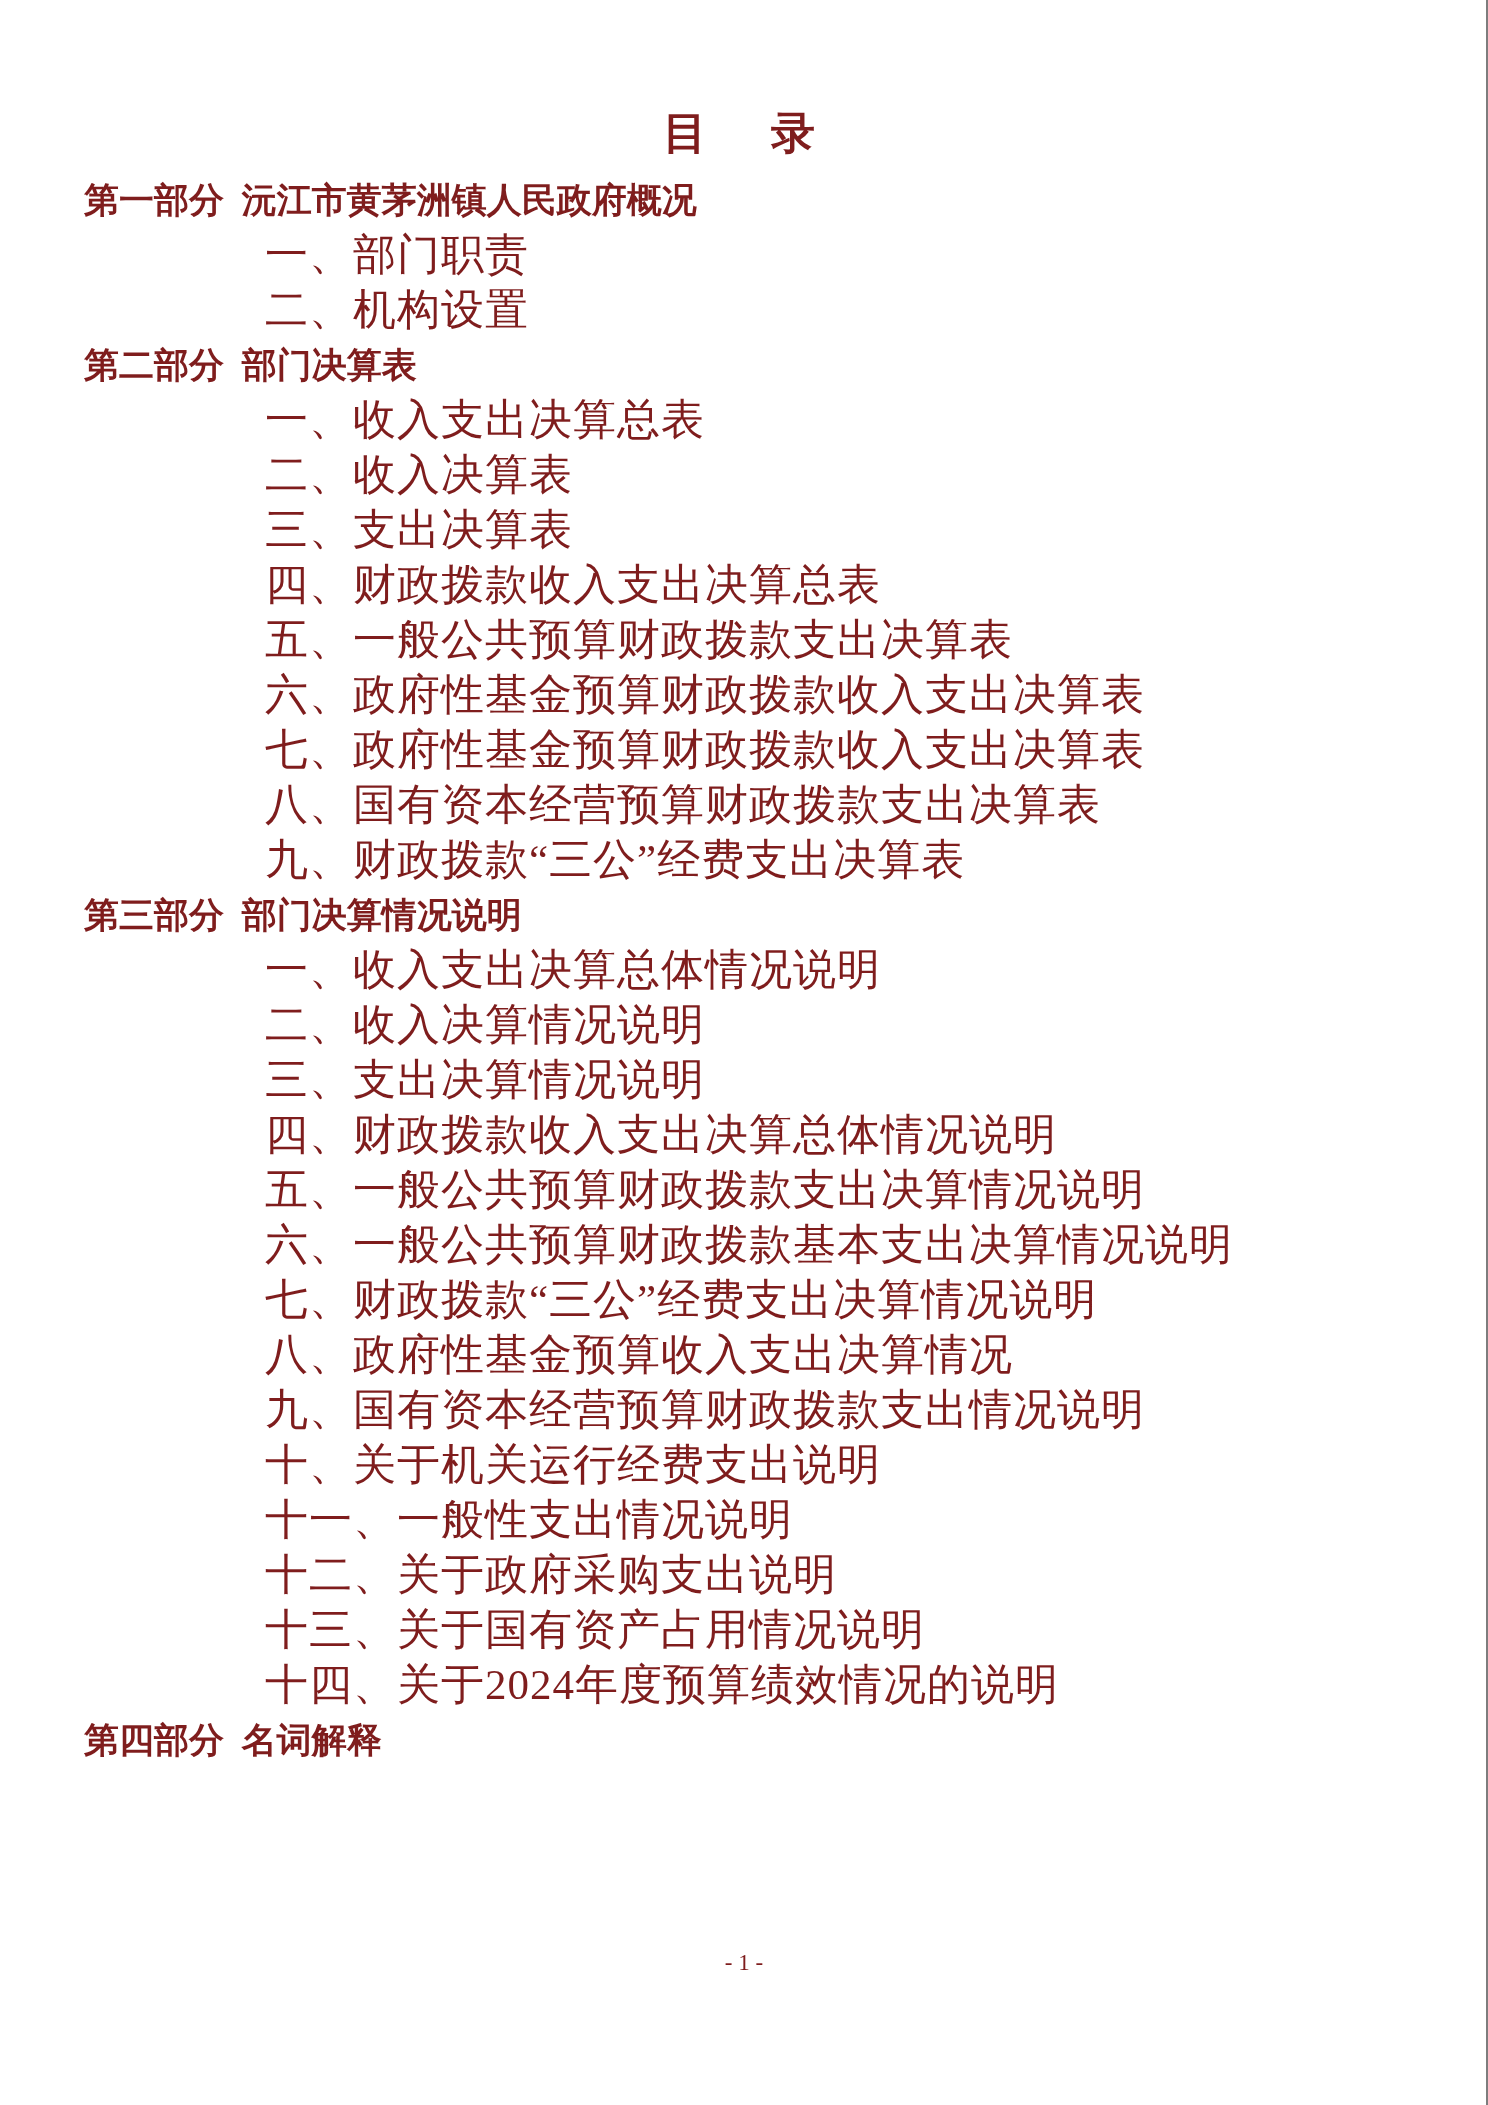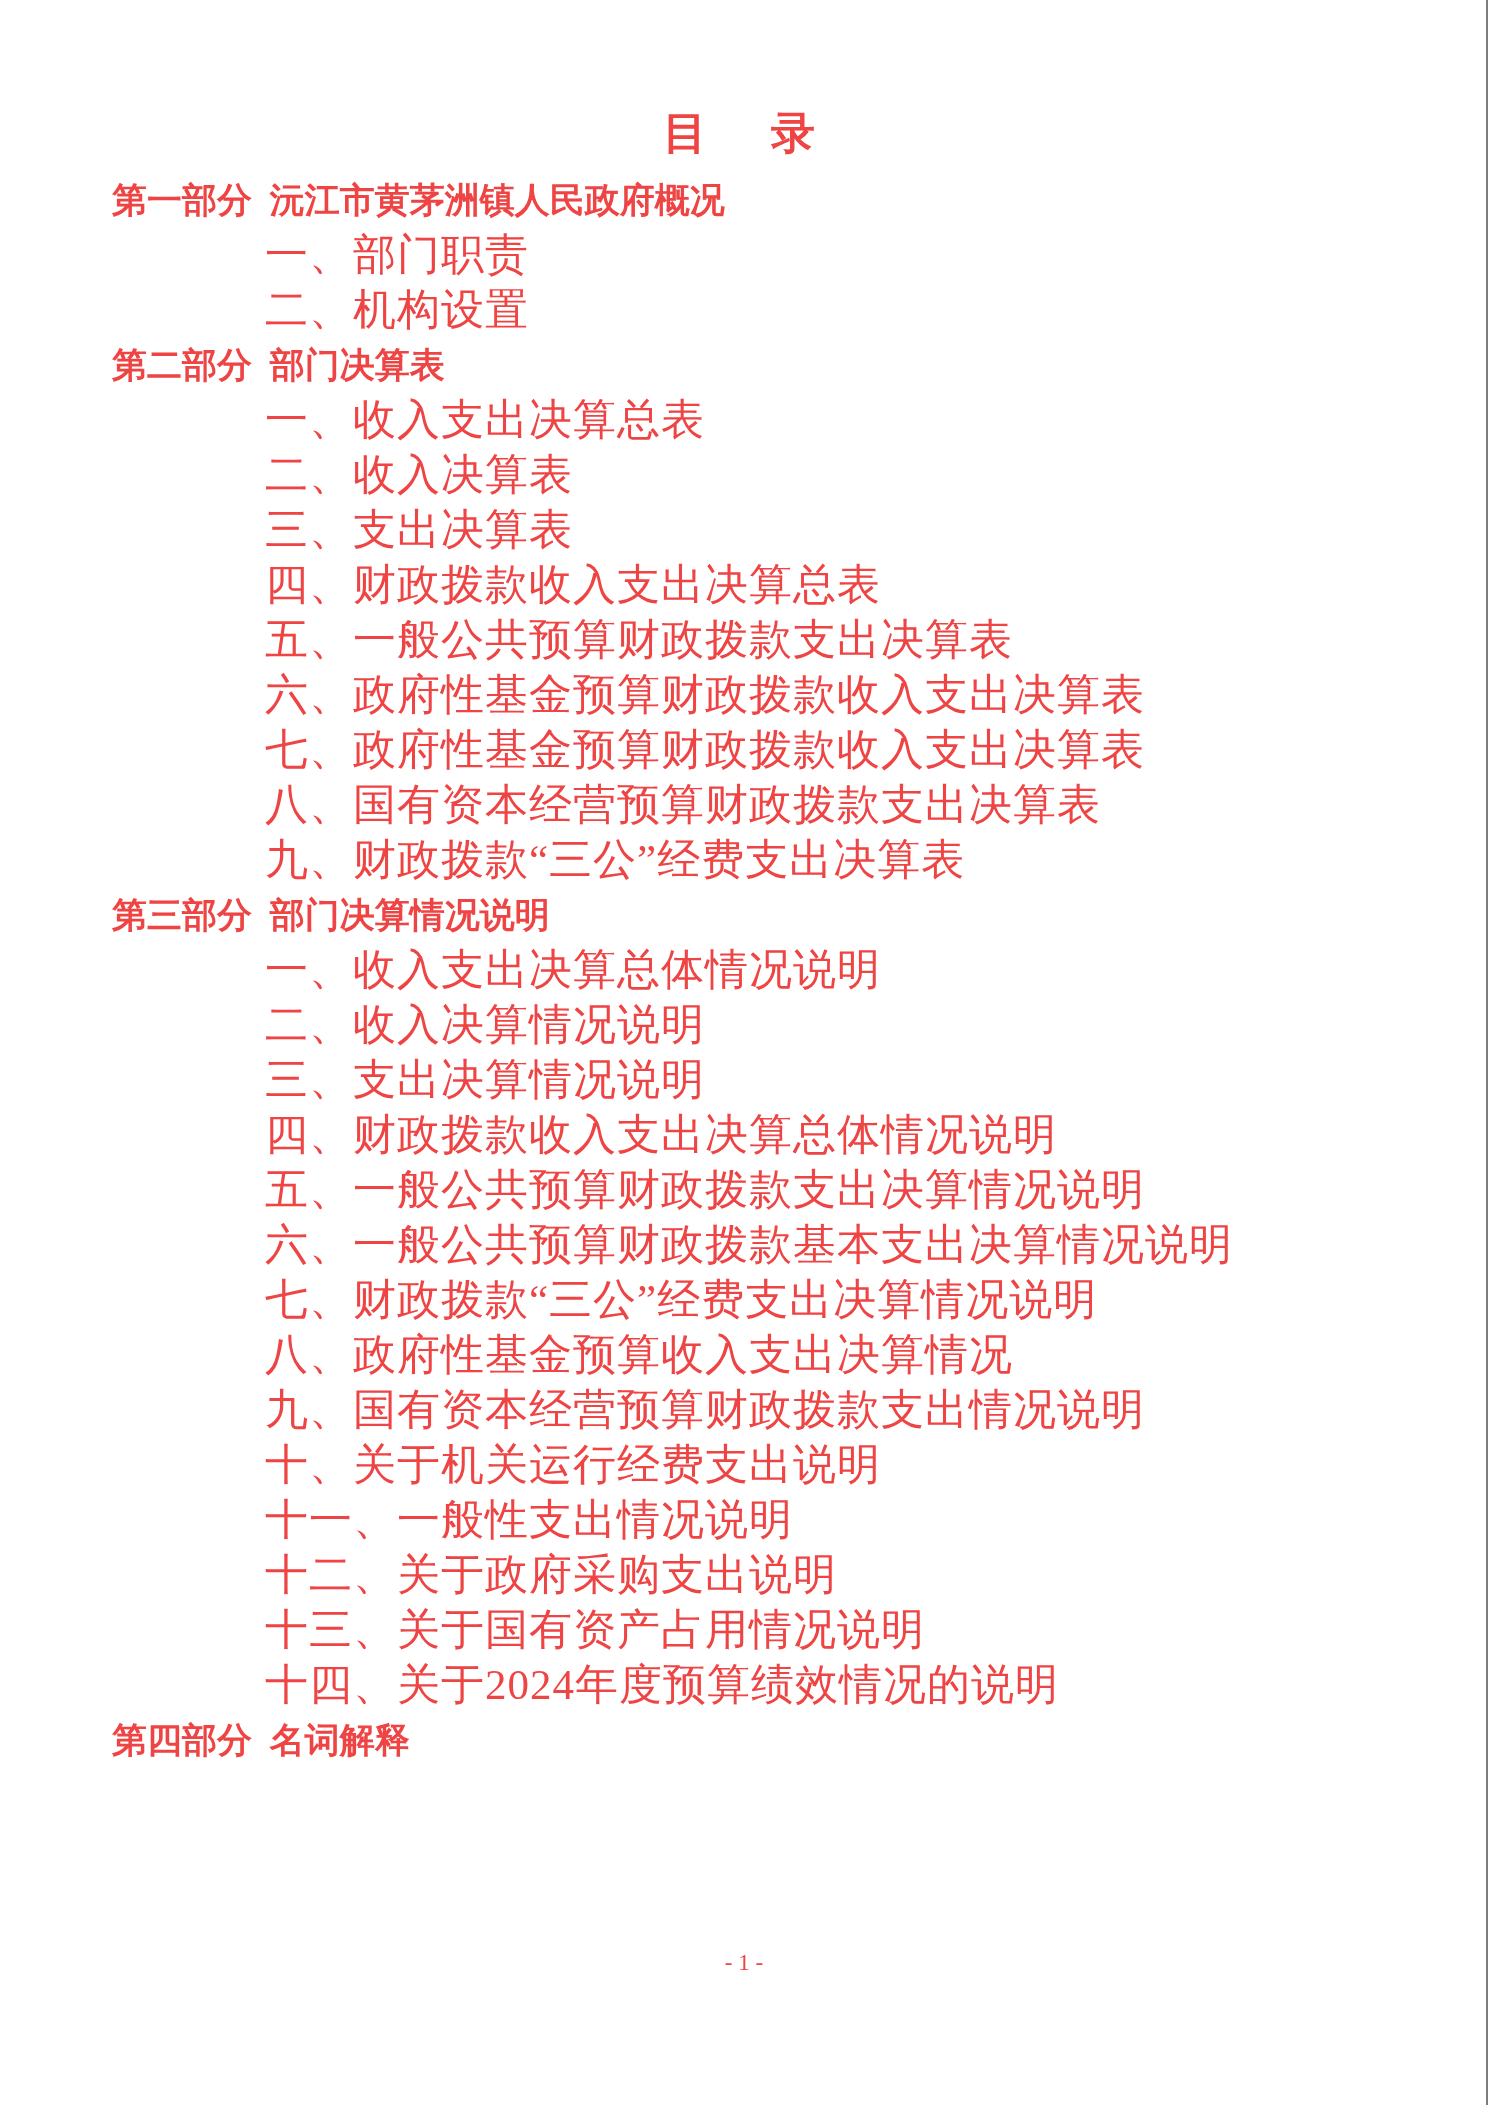--- a/index.html
+++ b/index.html
@@ -5,21 +5,21 @@
   html, body {
     margin: 0;
     padding: 0;
     background: #ffffff;
   }
   .page {
     position: relative;
     width: 1488px;
     height: 2105px;
     background: #ffffff;
-    color: #ef4444;
+    color: #7f1d1d;
     overflow: hidden;
   }
   .edge-line {
     position: absolute;
     top: 0;
     right: 0;
     width: 2px;
     height: 100%;
     background: #7d7d7d;
   }
@@ -44,21 +44,21 @@
     left: 0;
     width: 100%;
   }
   .toc-line {
     height: 55px;
     line-height: 55px;
     white-space: pre;
     overflow: visible;
   }
   .sec-heading {
-    padding-left: 112px;
+    padding-left: 84px;
     font-family: "Liberation Sans", "DejaVu Sans", sans-serif;
     font-weight: bold;
     font-size: 35px;
     word-spacing: 8px;
   }
   .toc-item {
     padding-left: 265px;
     font-family: "Liberation Serif", "DejaVu Serif", serif;
     font-size: 43px;
     letter-spacing: 1px;

